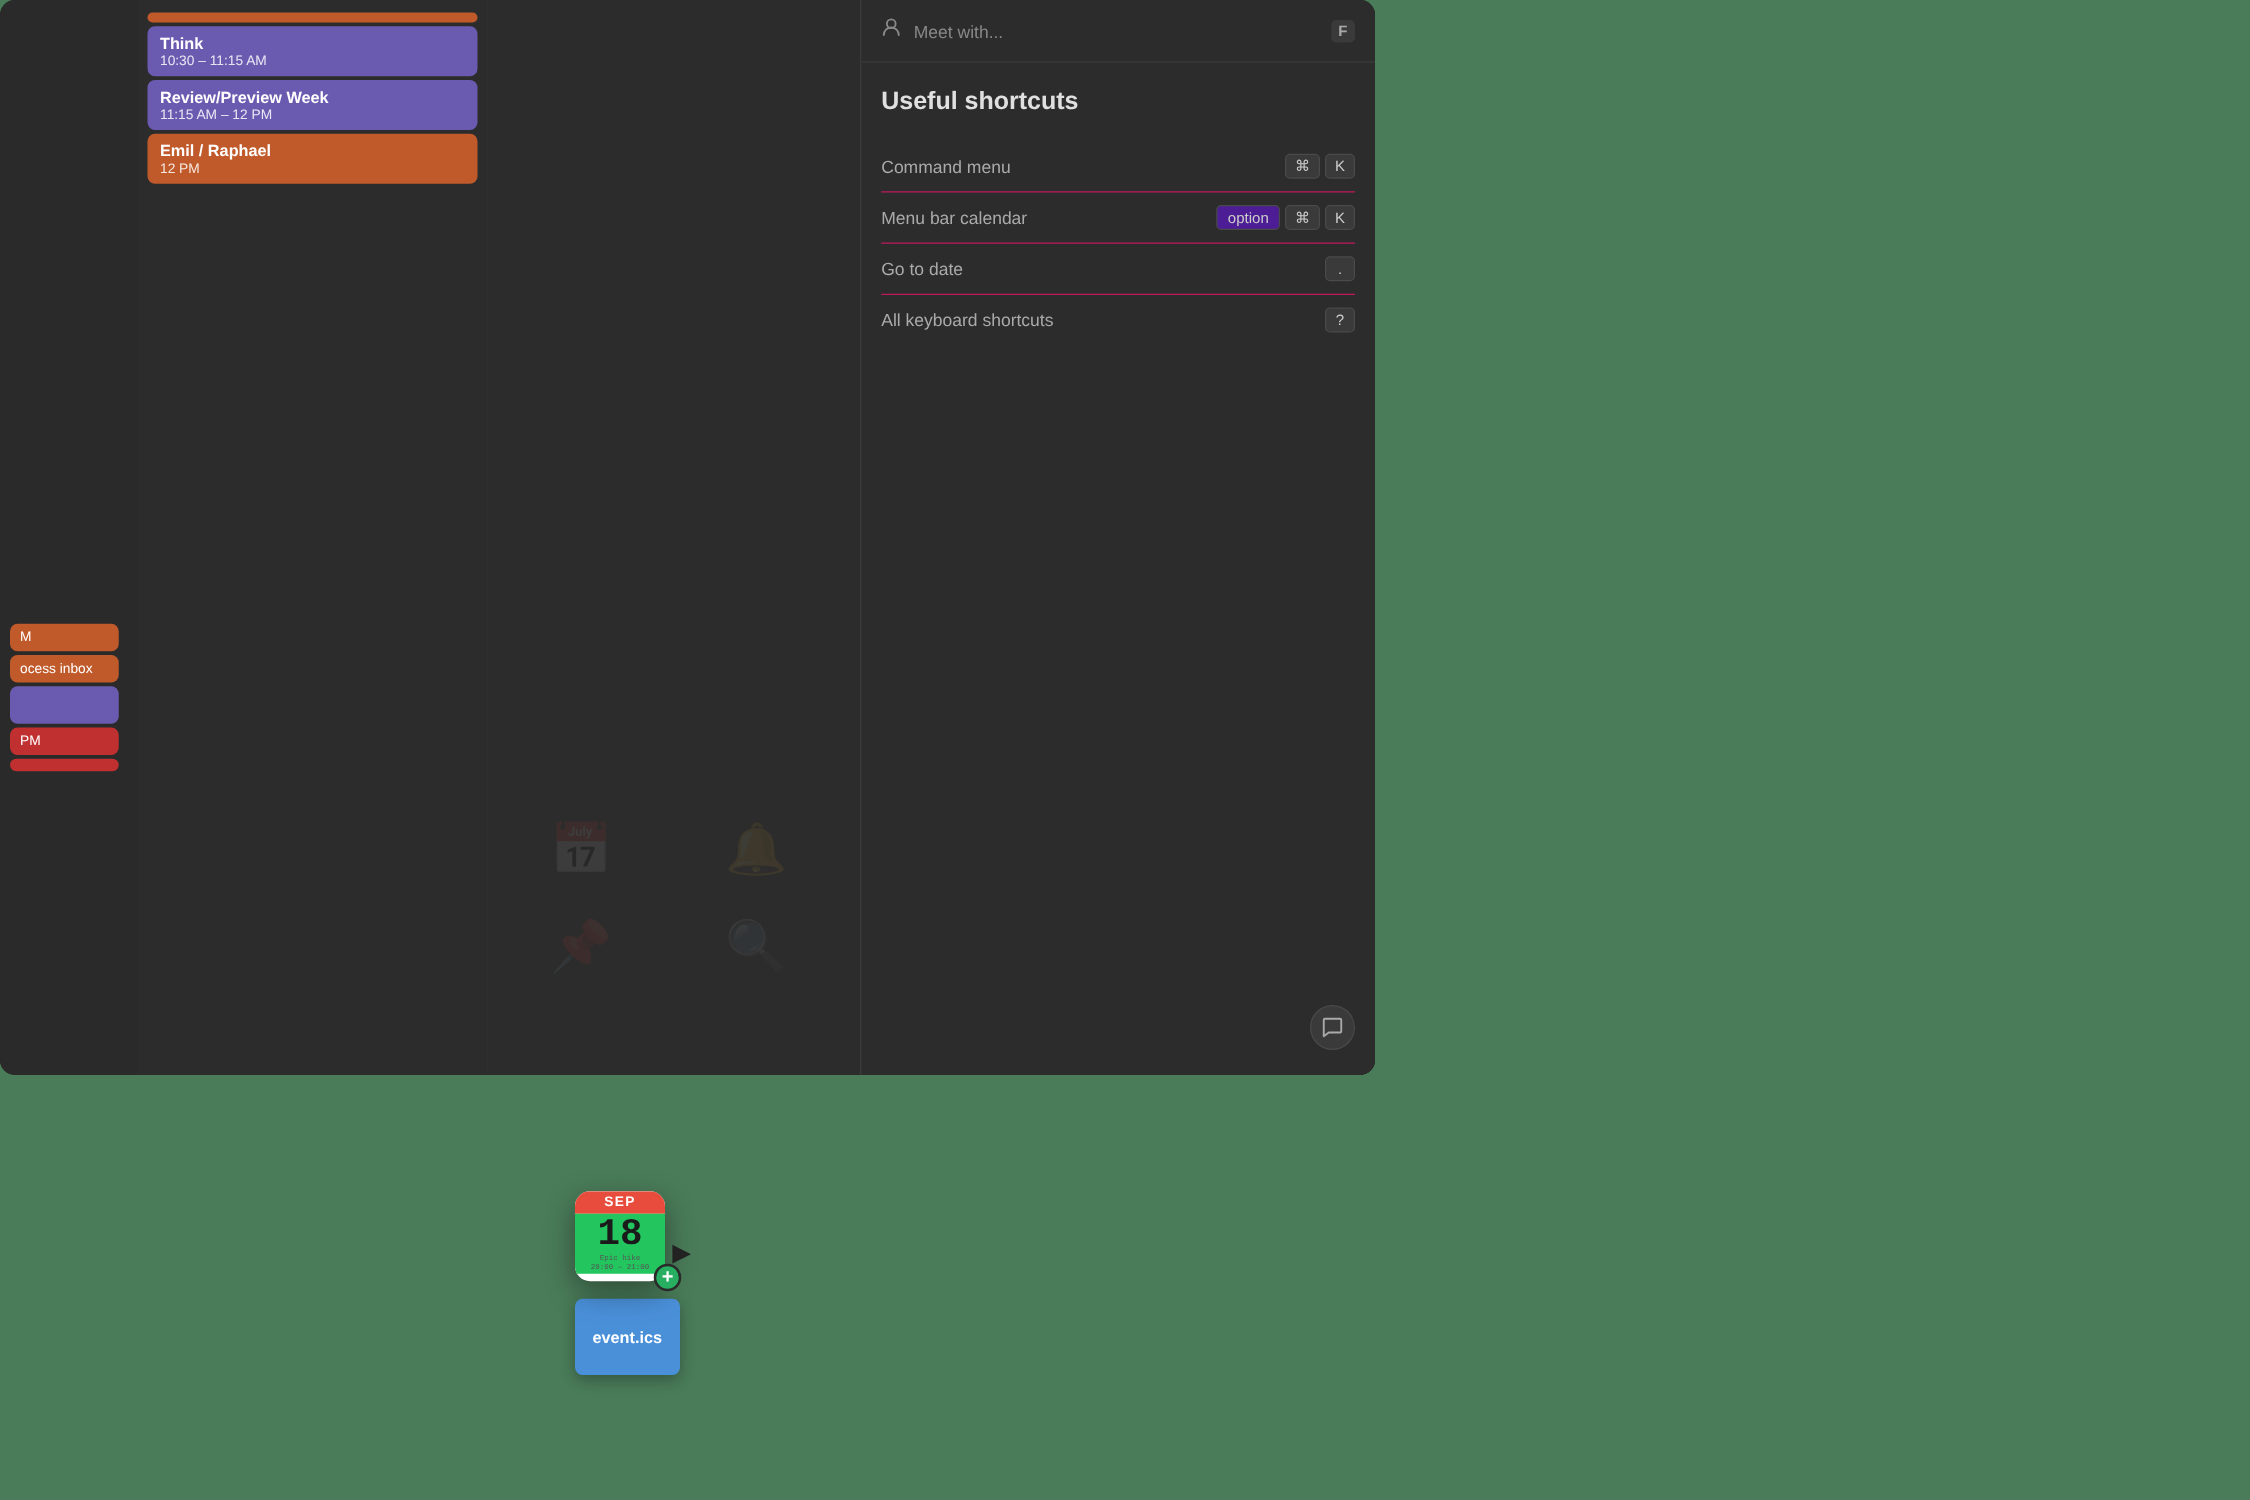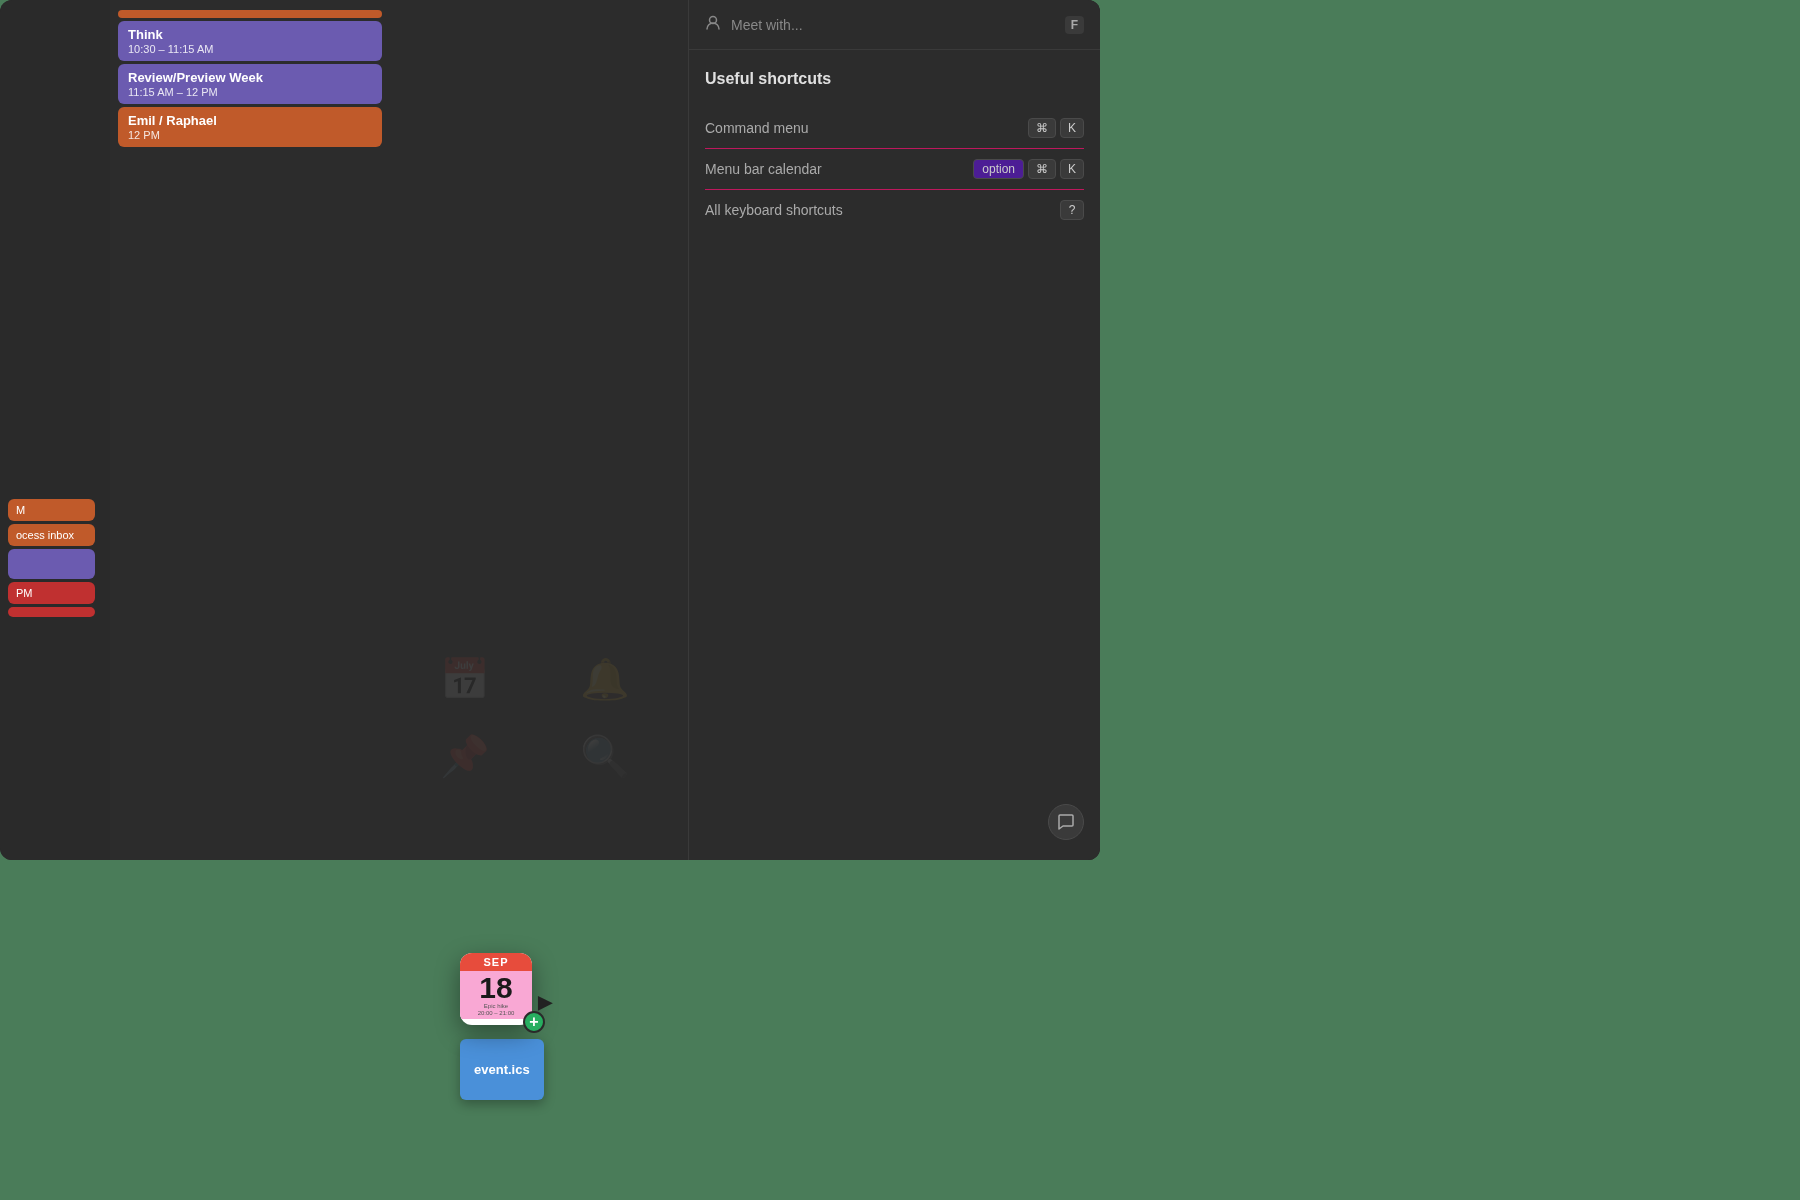--- a/index.html
+++ b/index.html
@@ -147,21 +147,21 @@
       font-size: 12px;
       font-weight: 600;
     }
 
     
     .shortcuts-content {
       padding: 20px 16px;
     }
 
     .shortcuts-title {
-      font-size: 16px;
+      font-size: 20px;
       font-weight: 600;
       color: #e0e0e0;
       margin-bottom: 20px;
     }
 
     .shortcut-row {
       display: flex;
       align-items: center;
       justify-content: space-between;
       padding: 10px 0;
@@ -269,27 +269,28 @@
       background: #e74c3c;
       color: white;
       text-align: center;
       font-size: 11px;
       font-weight: 700;
       padding: 3px 0;
       letter-spacing: 1px;
     }
 
     .cal-body {
-      background: #f9a8d4;
+      background: #22c55e;
       display: flex;
       flex-direction: column;
       align-items: center;
       justify-content: center;
       flex: 1;
       padding: 2px;
+      font-family: Liberation Mono, monospace;
     }
 
     .cal-day {
       font-size: 30px;
       font-weight: 700;
       color: #1a1a1a;
       line-height: 1;
     }
 
     .cal-event-text {
@@ -427,20 +428,26 @@
       <div class="shortcut-row">
         <span class="shortcut-label">Menu bar calendar</span>
         <div class="shortcut-keys">
           <span class="key-option">option</span>
           <span class="key-badge">⌘</span>
           <span class="key-badge">K</span>
         </div>
       </div>
 
 
+      <div class="shortcut-row">
+        <span class="shortcut-label">Go to date</span>
+        <div class="shortcut-keys">
+          <span class="key-badge">.</span>
+        </div>
+      </div>
 
       <div class="shortcut-row">
         <span class="shortcut-label">All keyboard shortcuts</span>
         <div class="shortcut-keys">
           <span class="key-badge">?</span>
         </div>
       </div>
     </div>
 
     <div class="feedback-btn">

